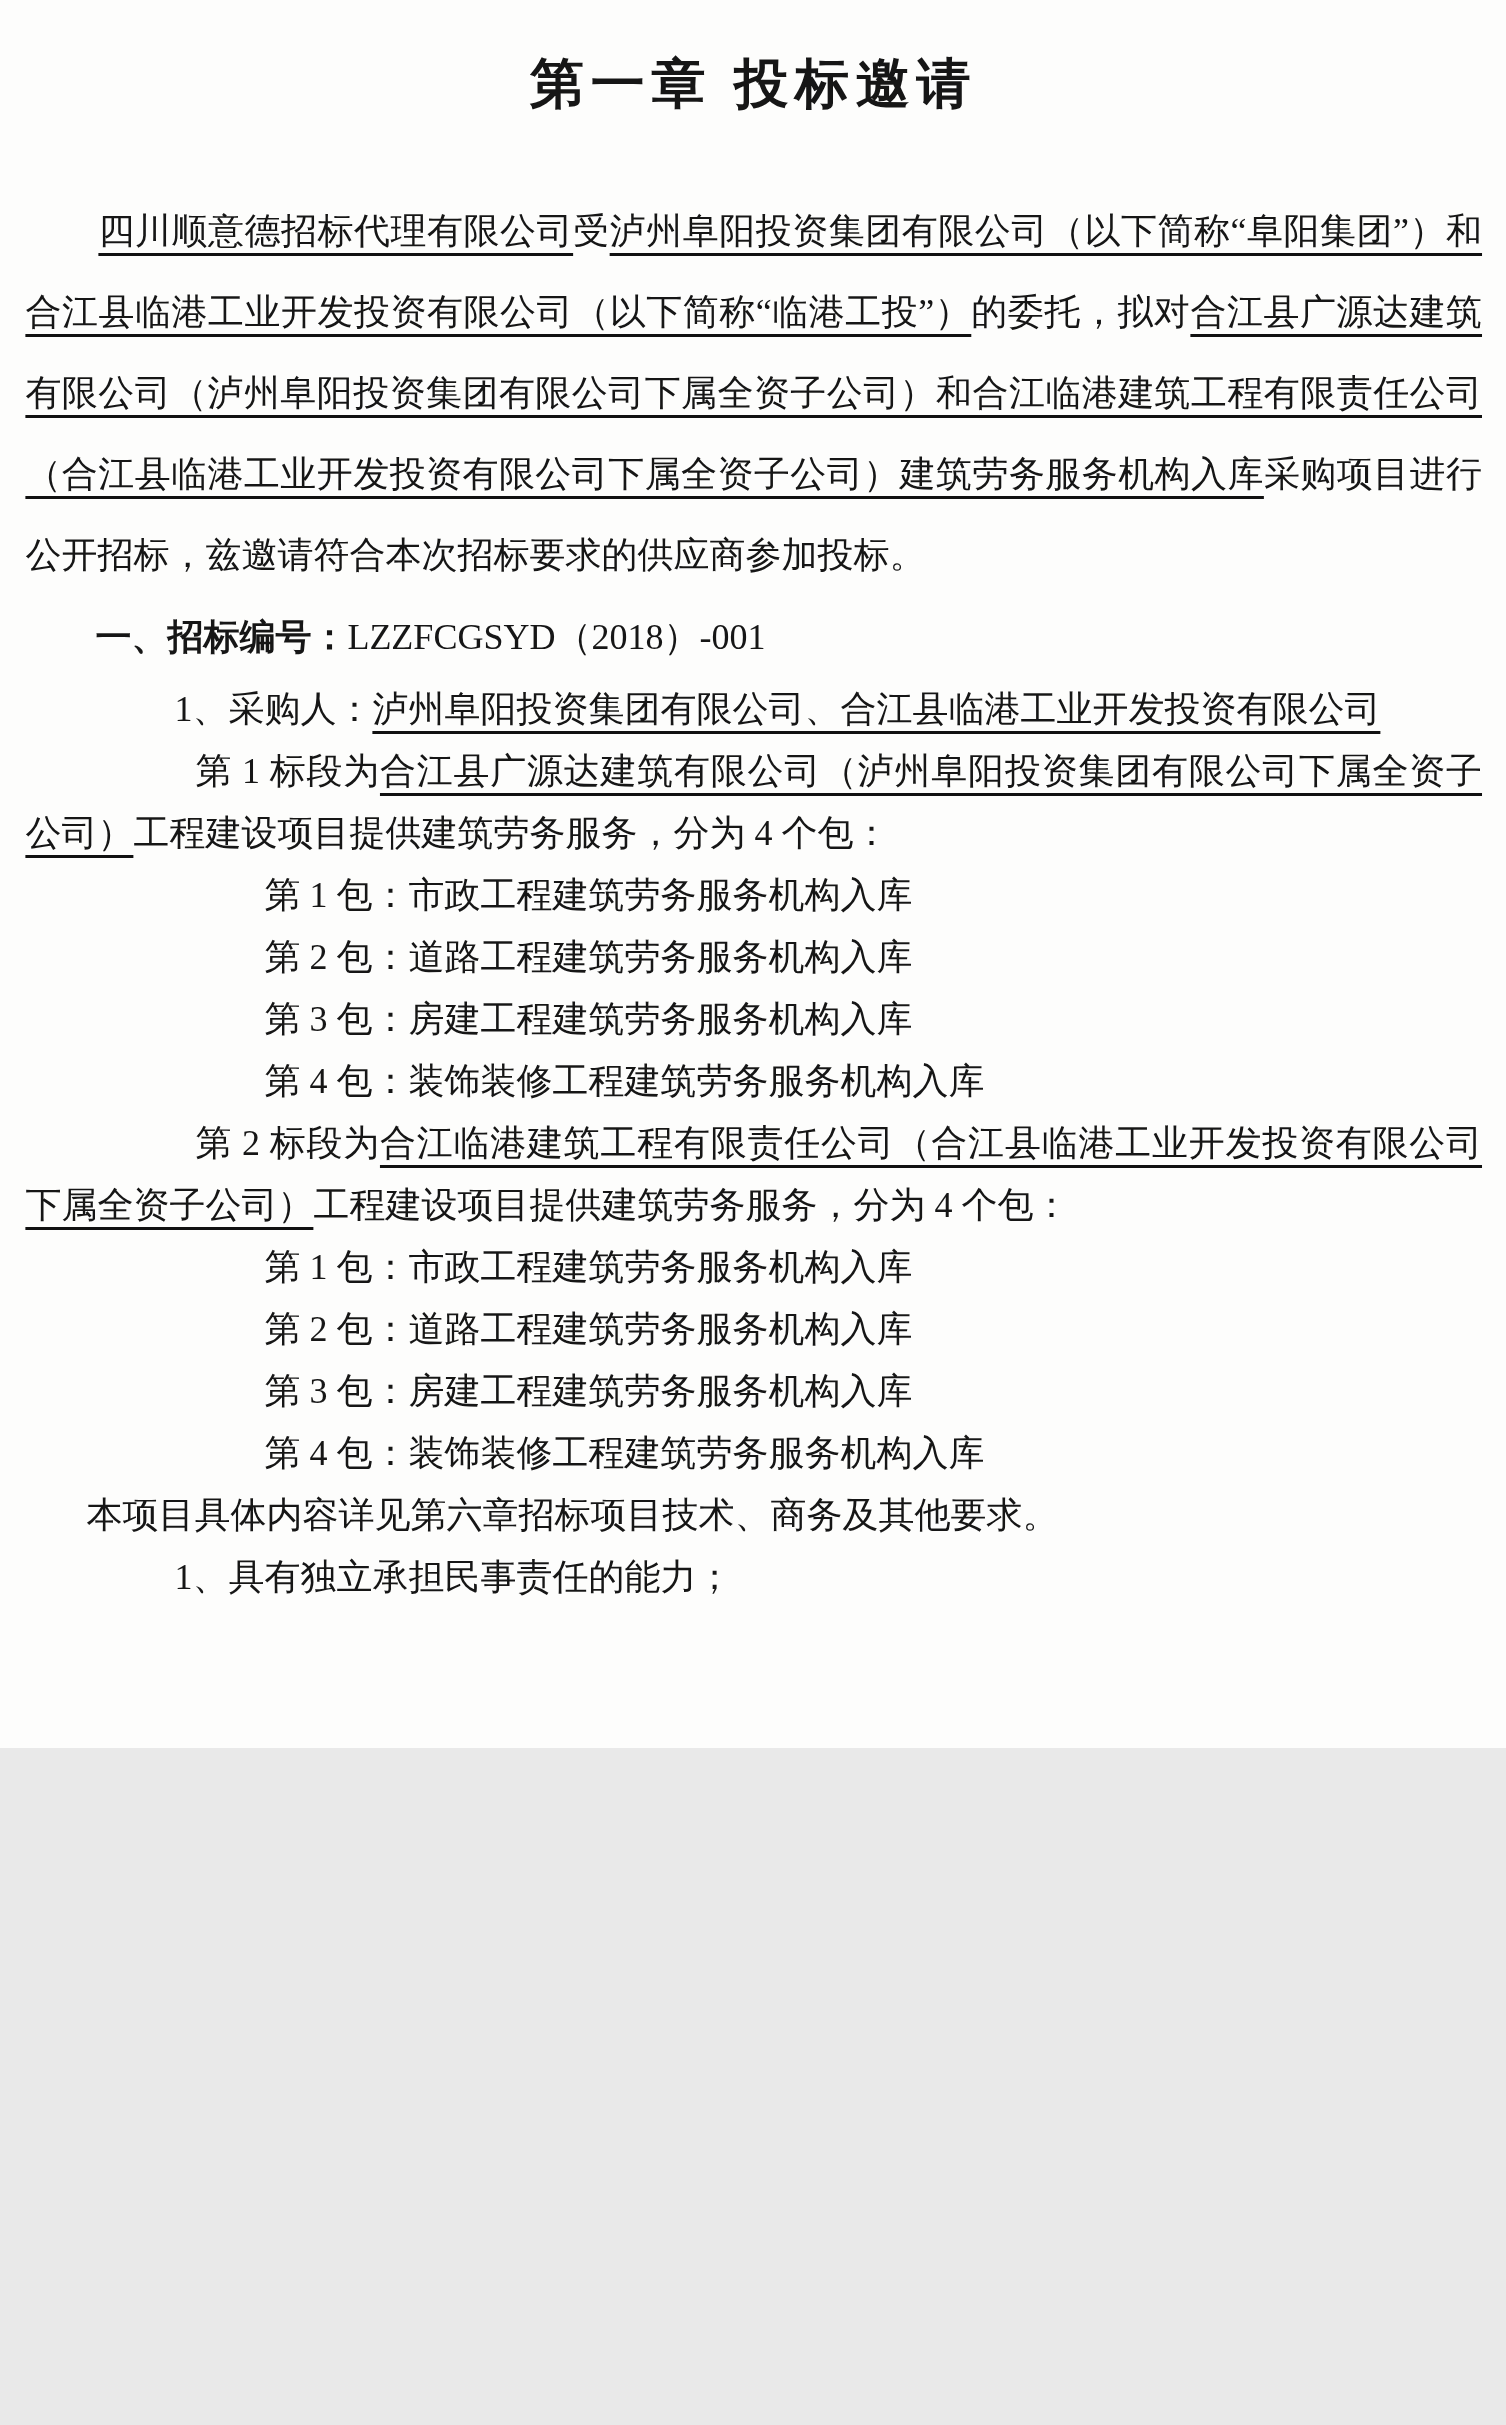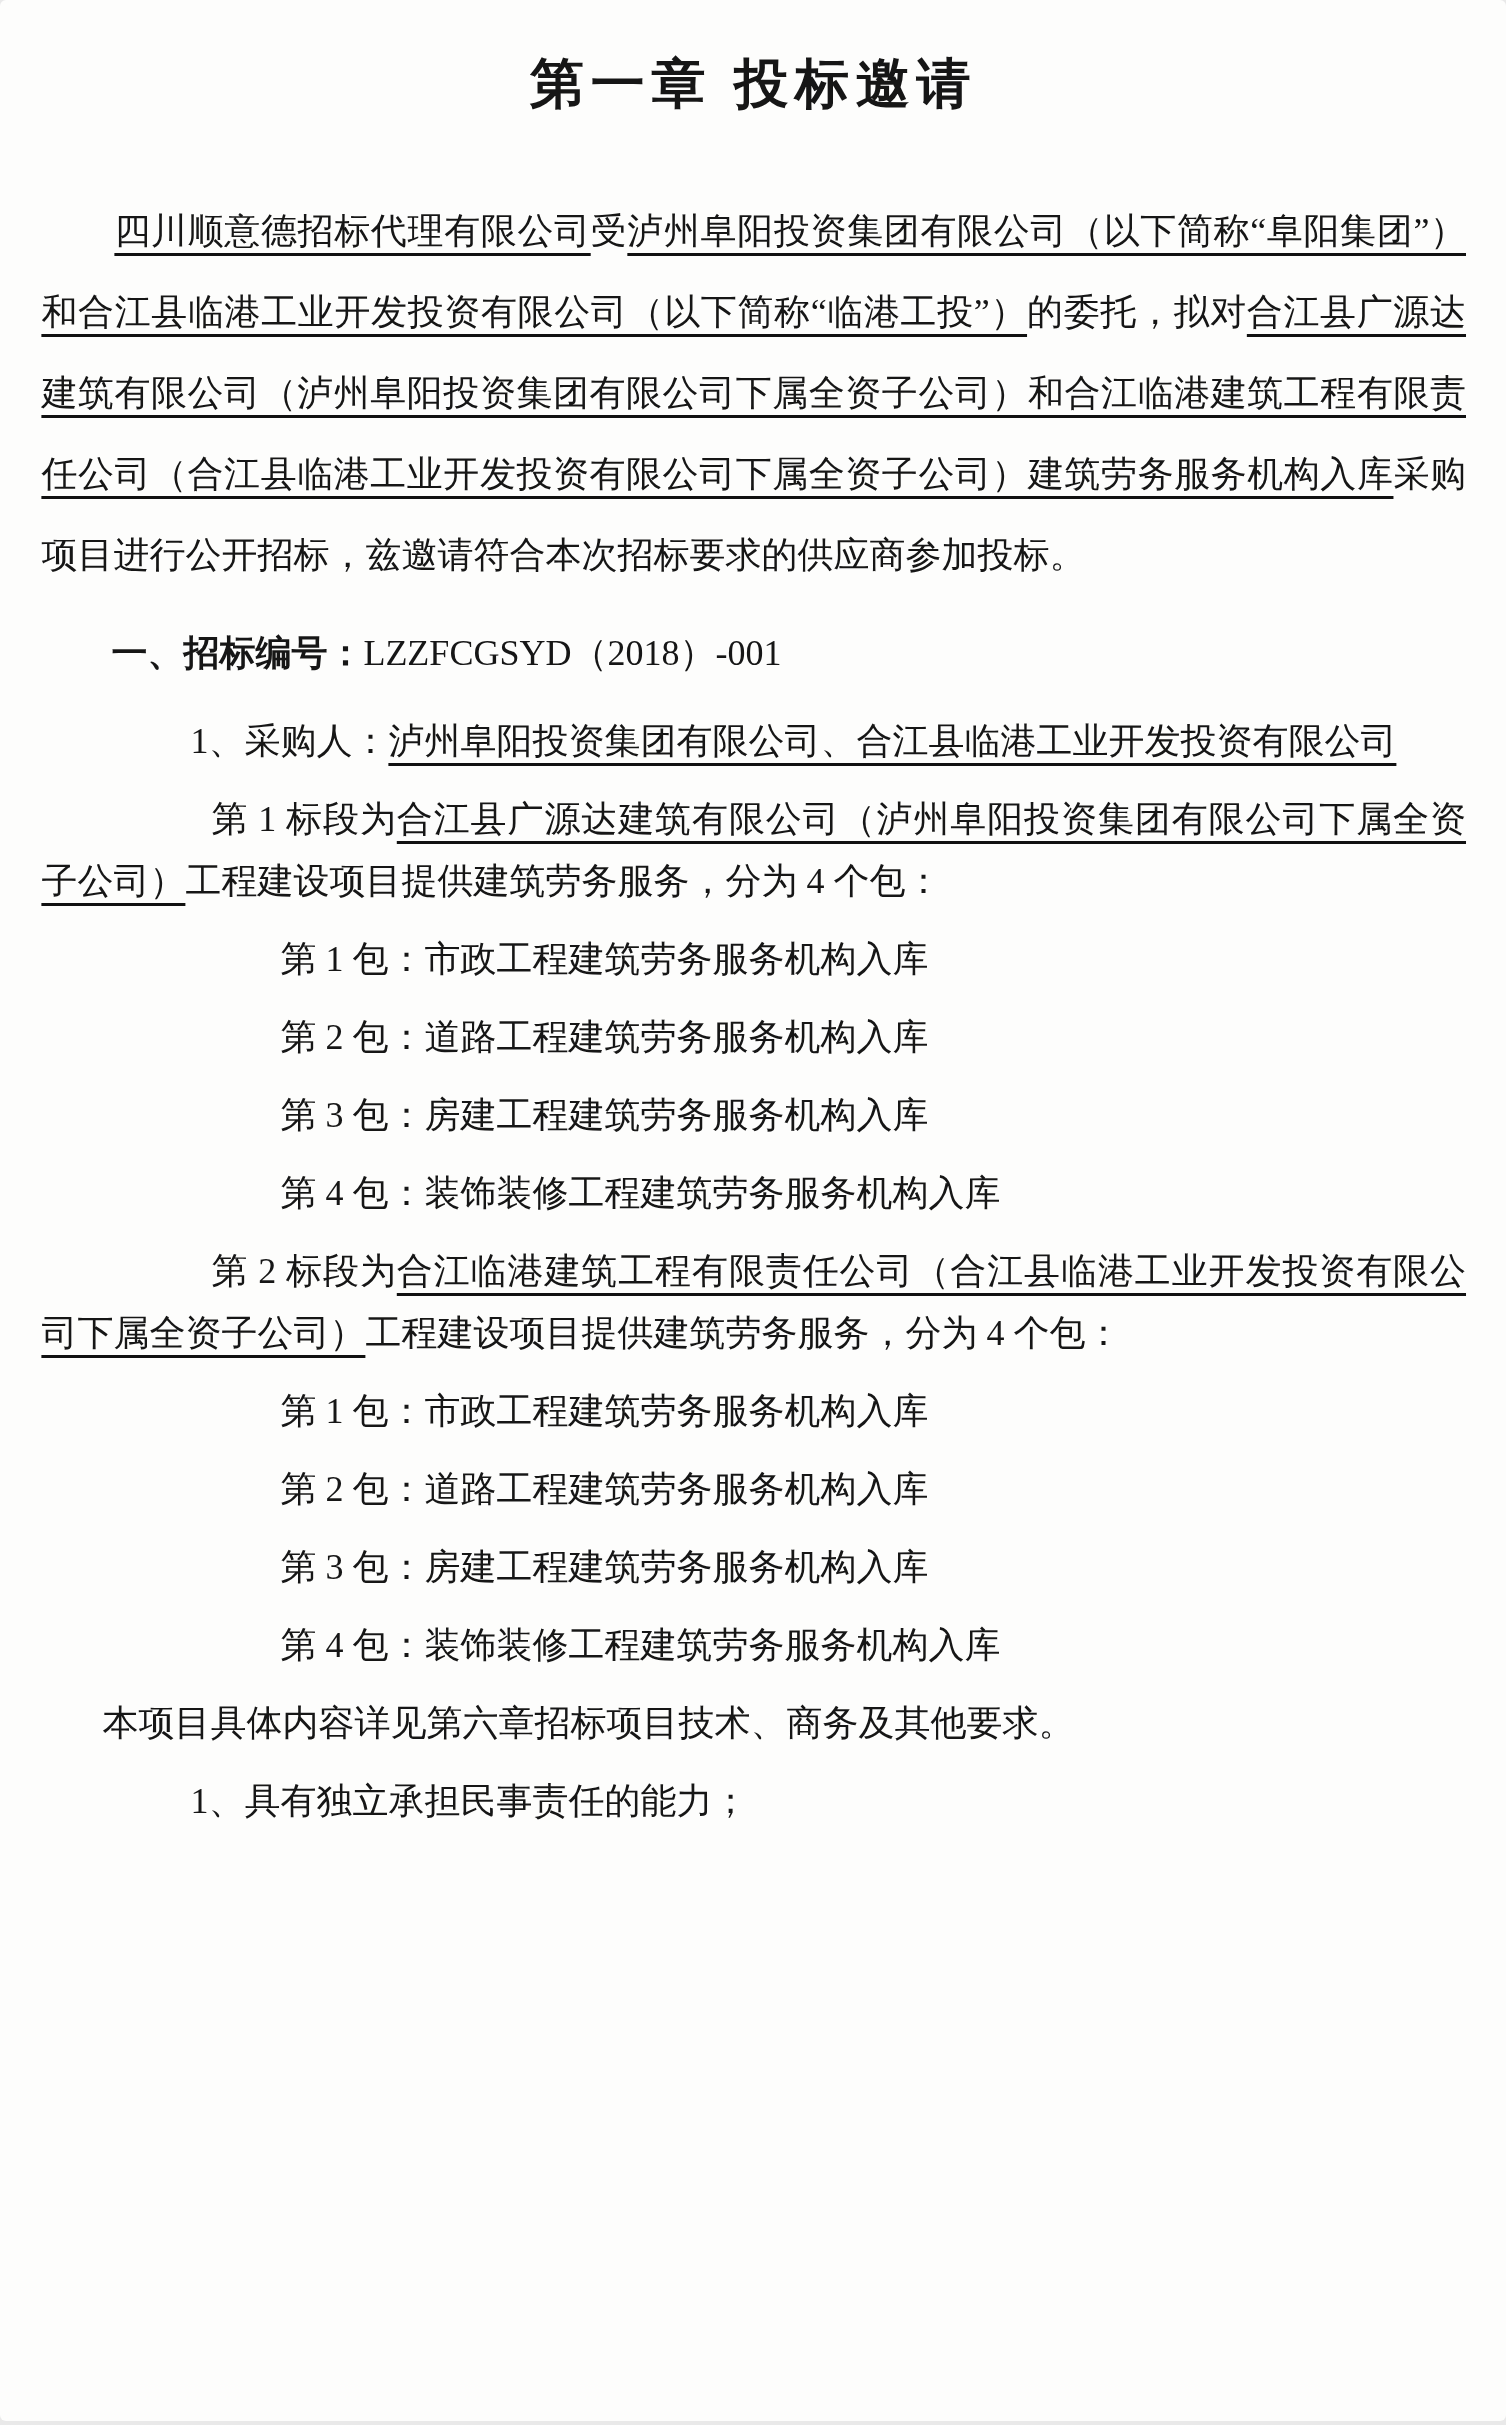--- a/index.html
+++ b/index.html
@@ -3,43 +3,42 @@
 <meta charset="utf-8">
 <style>
   html, body {
     margin: 0;
     padding: 0;
     background: #e9e9e9;
   }
   .page {
     position: relative;
     width: 1506px;
-    height: 2421px;
+    height: 1748px;
     margin: 0 auto;
     background: #fdfdfc;
     color: #161616;
     font-family: "Liberation Serif", "DejaVu Serif", serif;
     font-size: 36px;
     overflow: hidden;
-    border-radius: 6px;
   }
   .content {
     padding: 0 24px 0 25.4px;
   }
   .doc-title {
     margin: 54px 0 0 0;
     text-align: center;
     font-family: "Liberation Sans", "DejaVu Sans", sans-serif;
     font-weight: 700;
     font-size: 54px;
     line-height: 59px;
     letter-spacing: 6.8px;
   }
   p {
-    margin: 16px;
+    margin: 0;
     text-align: justify;
   }
   
   .intro {
     margin-top: 78px;
     line-height: 81px;
     text-indent: 73px;
   }
   .h-item {
     line-height: 81px;

